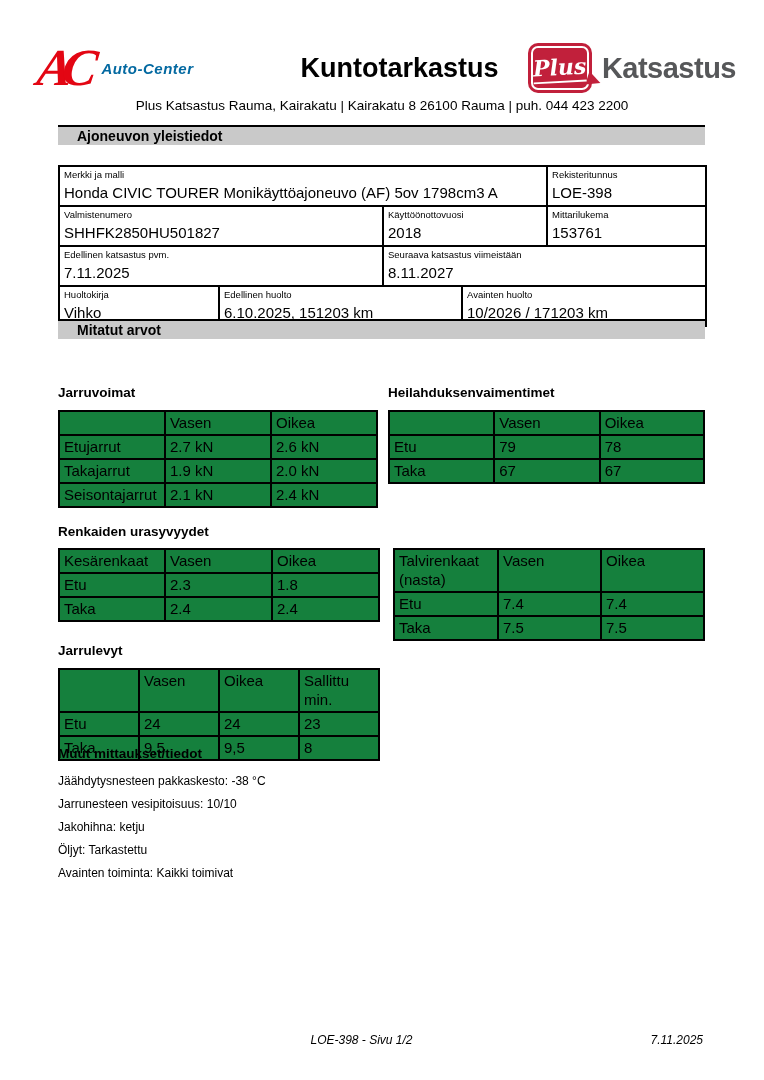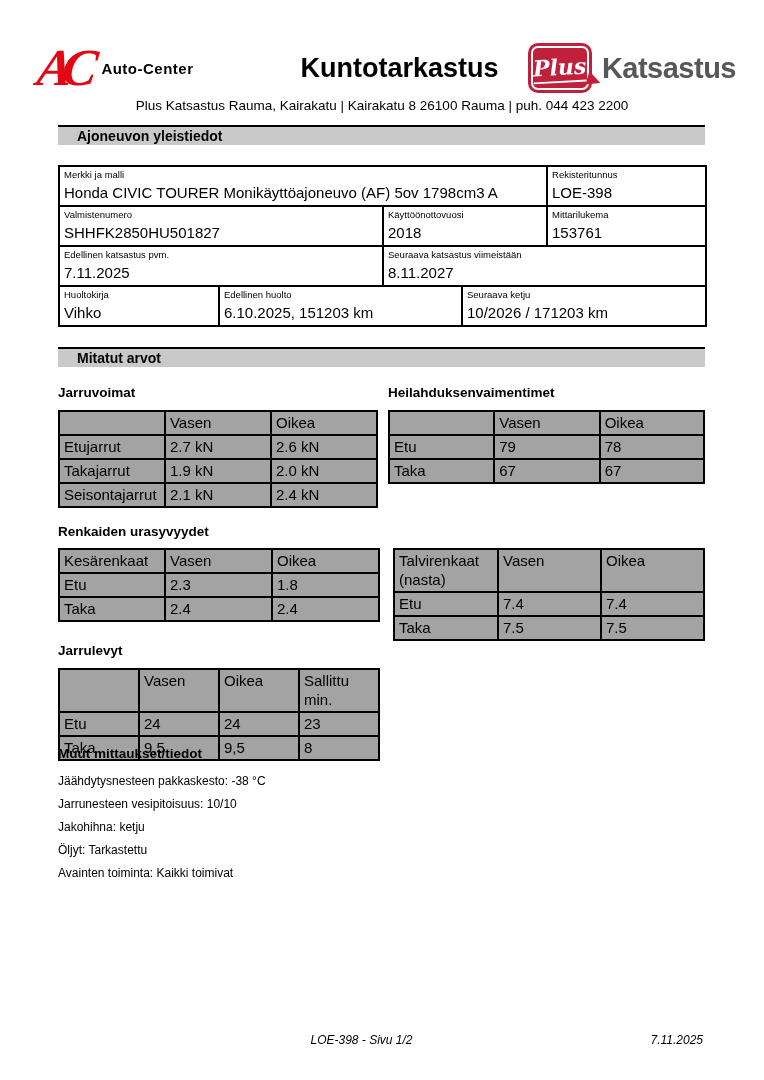--- a/index.html
+++ b/index.html
@@ -21,22 +21,22 @@
   .ac-logo { display: flex; align-items: center; width: 225px; }
   .ac-mark {
     font-family: "Liberation Serif", serif;
     font-weight: bold; font-style: italic;
     font-size: 52px; line-height: 48px;
     color: #e30613; letter-spacing: -10px;
     transform: skewX(-8deg);
     padding-right: 14px;
   }
   .ac-text {
-    font-weight: bold; 
-    font-size: 15px; color: #000000; letter-spacing: 0.5px;
+    font-weight: bold; font-style: italic;
+    font-size: 15px; color: #0369a1; letter-spacing: 0.5px;
     white-space: nowrap;
   }
   .doc-title { font-size: 27px; font-weight: bold; letter-spacing: 0; }
   .pk-logo { display: flex; align-items: center; width: 200px; justify-content: flex-end; }
   .pk-box {
     position: relative; width: 64px; height: 50px;
     background: #c1203b; border-radius: 10px;
     display: flex; align-items: center; justify-content: center;
     flex-shrink: 0;
   }
@@ -68,35 +68,35 @@
   }
 
   
   .section-bar {
     position: absolute; left: 58px; width: 647px; height: 20px;
     background: #c9c9c9; border-top: 2px solid #000;
     font-size: 14px; font-weight: bold;
     display: flex; align-items: center; padding-left: 19px;
   }
   #bar-vehicle { top: 125px; }
-  #bar-measured { top: 347px; }
+  #bar-measured { top: 319px; }
 
   
   .vtable {
     position: absolute; top: 165px; left: 58px;
     border-collapse: collapse; table-layout: fixed; width: 647px;
   }
   .vtable td { border: 2px solid #000; height: 40px; padding: 2px 4px 3px 4px; vertical-align: top; }
   .vtable .lbl { font-size: 9.5px; line-height: 12px; }
   .vtable .val { font-size: 15px; line-height: 19px; margin-top: 2px; white-space: nowrap; }
 
   
   .mwrap { position: absolute; left: 58px; width: 647px; }
   .mtitle { font-size: 13.5px; font-weight: bold; }
-  .mtable { border-collapse: collapse; table-layout: fixed; background: #a3a3a3; }
+  .mtable { border-collapse: collapse; table-layout: fixed; background: #15803d; }
   .mtable td { border: 2px solid #000; font-size: 15px; font-weight: normal; text-align: left; vertical-align: top; padding: 1px 4px 2px 4px; height: 22px; line-height: 19px; }
 
   #jarruvoimat-block   { top: 385px; width: 320px; }
   #heilahdus-block     { position: absolute; top: 385px; left: 388px; width: 317px; }
   .title-gap { height: 10px; }
 
   #renkaat-title { position: absolute; top: 524px; left: 58px; }
   #kesarenkaat-block  { position: absolute; top: 548px; left: 58px; }
   #talvirenkaat-block { position: absolute; top: 548px; left: 393px; }
 
@@ -182,21 +182,21 @@
     <tr>
       <td>
         <div class="lbl">Huoltokirja</div>
         <div class="val">Vihko</div>
       </td>
       <td colspan="2">
         <div class="lbl">Edellinen huolto</div>
         <div class="val">6.10.2025, 151203 km</div>
       </td>
       <td colspan="2">
-        <div class="lbl">Seuraava ketju</div>
+        <div class="lbl">Avainten huolto</div>
         <div class="val">10/2026 / 171203 km</div>
       </td>
     </tr>
   </tbody>
     </table>
 
   <div class="section-bar" id="bar-measured">Mitatut arvot</div>
 
   <div class="mwrap" id="jarruvoimat-block">
     <div class="mtitle">Jarruvoimat</div>

